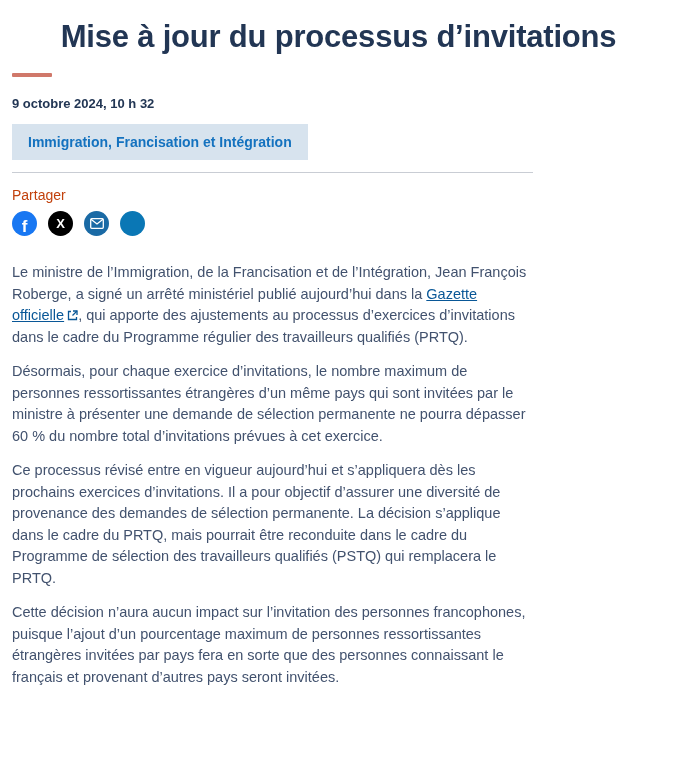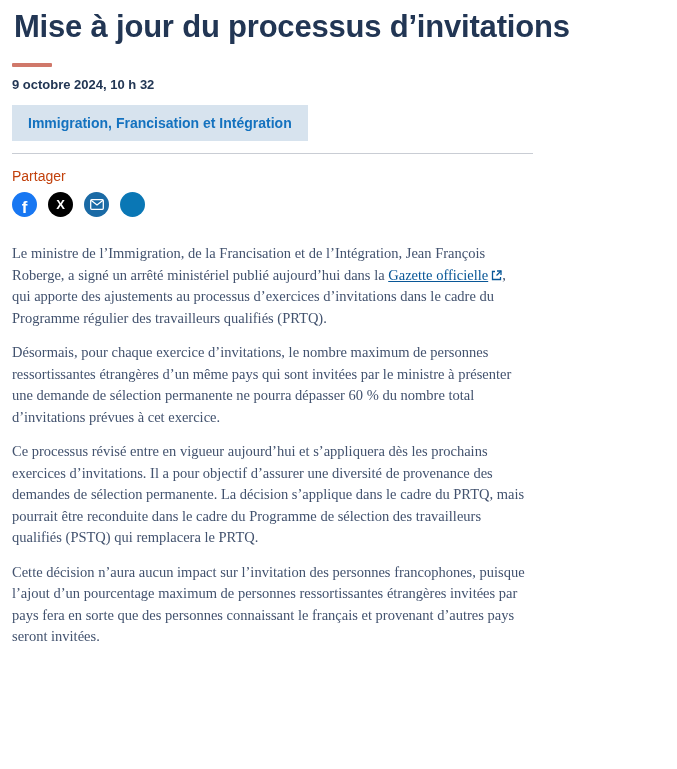--- a/index.html
+++ b/index.html
@@ -8,39 +8,40 @@
     width: 677px;
     height: 769px;
     background: #ffffff;
     font-family: "Liberation Sans", sans-serif;
     overflow: hidden;
   }
   .page { padding: 6px 12px 0 12px; }
 
   
   .page-title {
-    margin: 2px;
+    margin: 12px;
     color: #223654;
     font-size: 31px;
     line-height: 37px;
     font-weight: 700;
     letter-spacing: -0.2px;
+    text-align: center;
   }
   .page-title span { display: block; }
 
   .accent-bar {
     width: 40px;
     height: 4px;
     background: #d0786a;
     margin-top: 18px;
     border-radius: 1px;
   }
 
   
-  .meta { margin-top: 7px; font-size: 13px; line-height: 22px; color: #223654; }
+  .meta { margin-top: 16px; font-size: 13px; line-height: 22px; color: #223654; }
   .meta-line { display: block; }
   .meta .bold { font-weight: 700; }
   .meta a, .link {
     color: #095797;
     text-decoration: underline;
     cursor: pointer;
   }
 
   
   .tag {
@@ -79,21 +80,21 @@
   .glyph-in { font-size: 12px; font-weight: 800; line-height: 1; letter-spacing: -0.5px; padding-left: 46px; }
 
   
   .article {
     width: 523px;
     margin-top: 26px;
     font-size: 14.5px;
     line-height: 21.5px;
     color: #42526e;
   }
-  .article p { margin: 0 8px 13px 0; font-family: Liberation Serif, serif; }
+  .article p { margin: 0 8px 13px 0; }
   .ext-icon { display: inline-block; vertical-align: -1px; margin-left: 3px; }
 </style>
 </head>
 <body>
 
 <div class="page">
 
   <h1 class="page-title">
     <span>Mise à jour du processus d’invitations</span>
   </h1>

